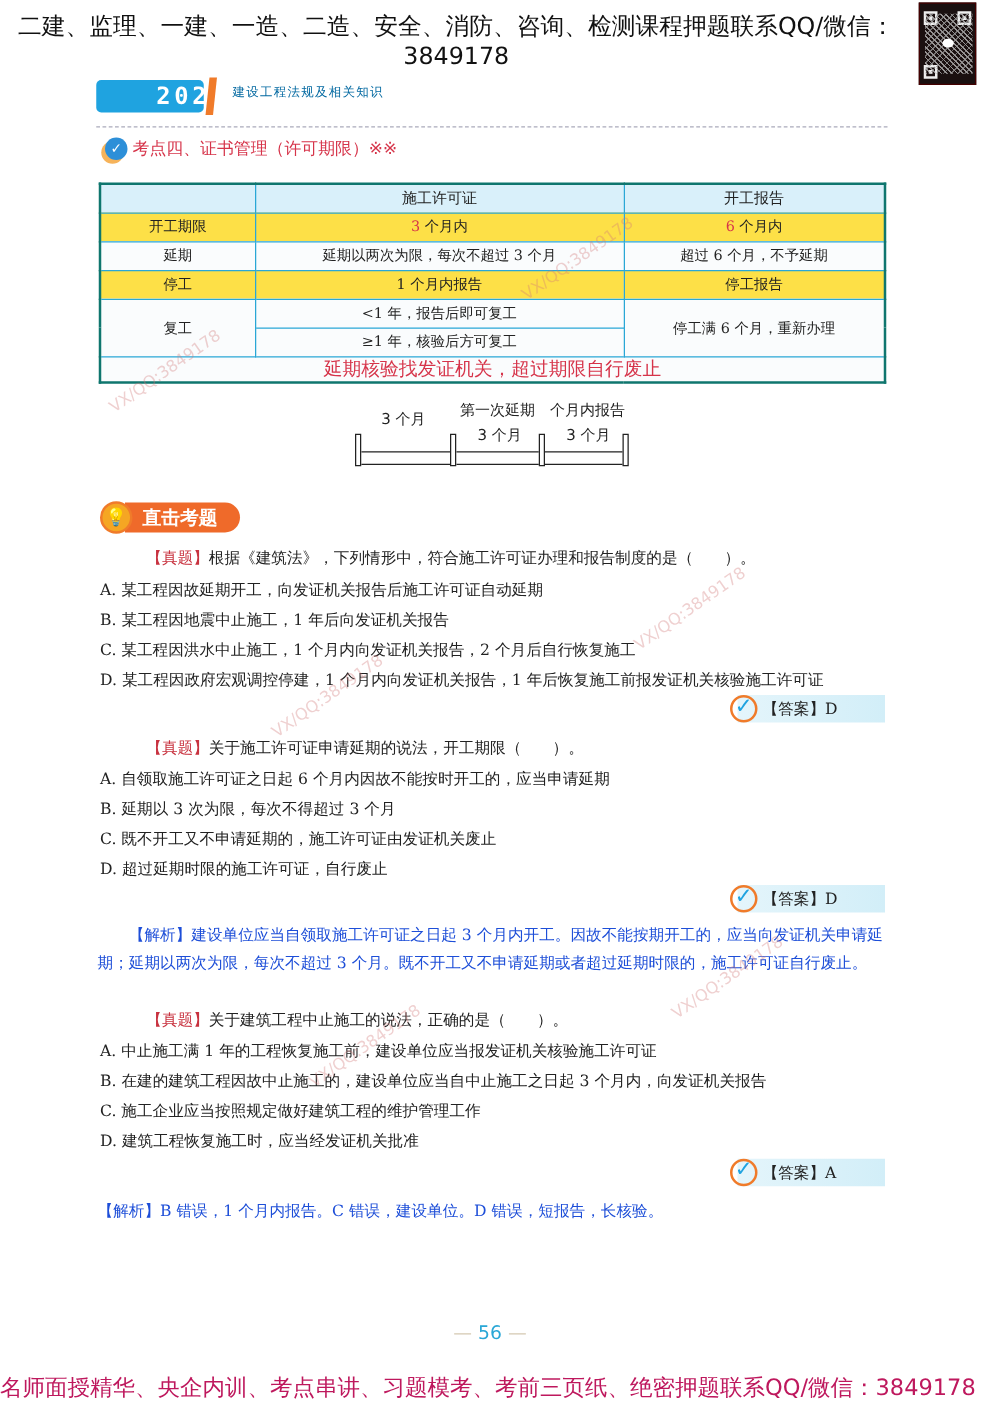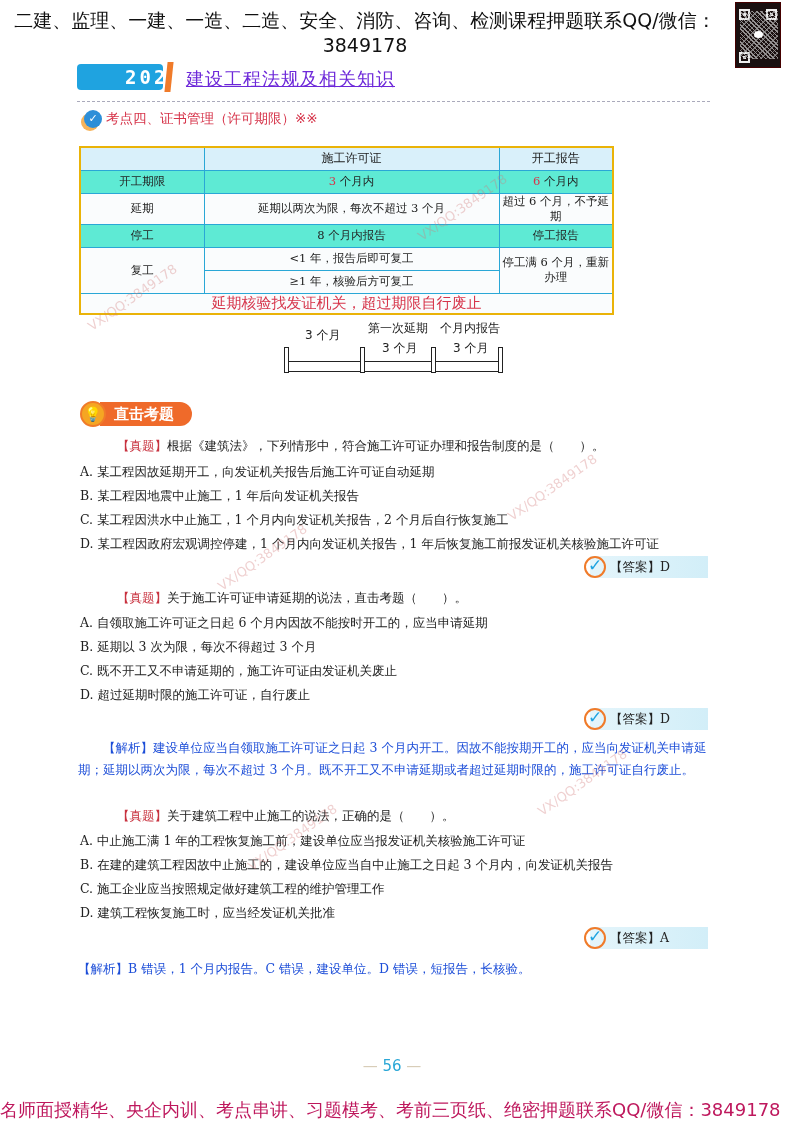--- a/index.html
+++ b/index.html
@@ -12,34 +12,34 @@
   .qr .finder { position: absolute; width: 11px; height: 11px; border: 2px solid #eee; }
   .qr .finder::after { content: ""; position: absolute; left: 2px; top: 2px; width: 3px; height: 3px; background: #eee; }
   .qr .dots { position: absolute; left: 4px; top: 8px; width: 38px; height: 48px;
     background-image: repeating-linear-gradient(45deg, #ccc 0 1px, transparent 1px 3px), repeating-linear-gradient(-45deg, #999 0 1px, transparent 1px 4px); opacity: .7; }
   .qr .center { position: absolute; left: 18px; top: 28px; width: 9px; height: 7px; border-radius: 50%; background: #fff; }
 
   .year-badge { position: absolute; left: 77px; top: 64px; width: 86px; height: 26px; background: #1fa3e0;
     border-radius: 4px; color: #fff; font-family: "DejaVu Sans Mono", monospace; font-weight: bold; font-size: 19px;
     text-align: center; line-height: 26px; letter-spacing: 3px; padding-left: 48px; }
   .year-accent { position: absolute; left: 166px; top: 62px; width: 6px; height: 30px; background: #f07b2a; transform: skewX(-6deg); }
-  .book-title { position: absolute; left: 186px; top: 67px; font-size: 18px; color: #6d28d9; letter-spacing: 1px; text-decoration: underline; }
+  .book-title { position: absolute; left: 186px; top: 67px; font-size: 10px; color: #0369a1; letter-spacing: 1px; }
   .dash-line { position: absolute; left: 77px; top: 101px; width: 633px; border-top: 1.5px dashed #aab; }
 
   .kp-title { position: absolute; left: 84px; top: 110px; display: flex; align-items: center;
     font-family: "DejaVu Sans", "Liberation Sans", sans-serif; font-size: 13.5px; color: #d6344a; }
   .shield { width: 18px; height: 18px; border-radius: 50% 50% 50% 50%; background: #2d8fd8; color: #fff;
     font-size: 11px; text-align: center; line-height: 18px; margin-right: 4px; box-shadow: -3px 3px 0 #f6b35a; }
 
-  table.perm { position: absolute; left: 79px; top: 146px; width: 535px; border-collapse: collapse;
-    border: 2px solid #eab308; font-size: 11.5px; }
+  table.perm { position: absolute; left: 79px; top: 146px; width: 630px; border-collapse: collapse;
+    border: 2px solid #0f766e; font-size: 11.5px; }
   table.perm td, table.perm th { border: 1px solid #2aa7d6; text-align: center; height: 23px; font-weight: normal; }
   table.perm th { font-family: "DejaVu Sans", "Liberation Sans", sans-serif; font-size: 12px; background: #d9f0fa; color: #222; }
   table.perm tr:nth-child(n) td { background: #fafcfd; }
-  table.perm tr.shade td { background: #5eead4; }
+  table.perm tr.shade td { background: #fde047; }
   .red { color: #d6344a; }
   table.perm td.note { color: #d6344a; height: 20px; font-size: 15px; }
 
   .timeline { position: absolute; left: 270px; top: 310px; width: 250px; height: 80px; }
   .tl-label { position: absolute; font-family: "DejaVu Sans", "Liberation Sans", sans-serif; font-size: 12px; color: #222; white-space: nowrap; }
   .tl-post { position: absolute; top: 37px; width: 5px; height: 26px; border: 1.5px solid #222; background: #fff; }
   .tl-bar { position: absolute; top: 51px; height: 11px; border-top: 1.5px solid #222; border-bottom: 1.5px solid #222; }
 
   .section-badge { position: absolute; left: 80px; top: 400px; height: 28px; display: flex; align-items: center; }
   .bulb { width: 26px; height: 26px; border-radius: 50%; background: #f5a623; border: 2px solid #f07b2a;
@@ -100,21 +100,21 @@
     <td><span class="red">3</span> <span>个月内</span></td>
     <td><span class="red">6</span> <span>个月内</span></td>
   </tr>
   <tr>
     <td>延期</td>
     <td>延期以两次为限，每次不超过 3 个月</td>
     <td>超过 6 个月，不予延期</td>
   </tr>
   <tr class="shade">
     <td>停工</td>
-    <td>8 个月内报告</td>
+    <td>1 个月内报告</td>
     <td>停工报告</td>
   </tr>
   <tr>
     <td rowspan="2">复工</td>
     <td>&lt;1 年，报告后即可复工</td>
     <td rowspan="2">停工满 6 个月，重新办理</td>
   </tr>
   <tr>
     <td>≥1 年，核验后方可复工</td>
   </tr>
@@ -150,21 +150,21 @@
 <div class="opt" style="top:464px">A. 某工程因故延期开工，向发证机关报告后施工许可证自动延期</div>
 <div class="opt" style="top:488px">B. 某工程因地震中止施工，1 年后向发证机关报告</div>
 <div class="opt" style="top:512px">C. 某工程因洪水中止施工，1 个月内向发证机关报告，2 个月后自行恢复施工</div>
 <div class="opt" style="top:536px">D. 某工程因政府宏观调控停建，1 个月内向发证机关报告，1 年后恢复施工前报发证机关核验施工许可证</div>
 <div class="ans" style="top:556px">
   <span class="chk">✓</span>
   <span>【答案】D</span>
 </div>
 
 <div class="q" style="top:586px">
-  <span class="tag">【真题】</span><span>关于施工许可证申请延期的说法，直击考题（　　）。</span>
+  <span class="tag">【真题】</span><span>关于施工许可证申请延期的说法，开工期限（　　）。</span>
 </div>
 <div class="opt" style="top:615px">A. 自领取施工许可证之日起 6 个月内因故不能按时开工的，应当申请延期</div>
 <div class="opt" style="top:639px">B. 延期以 3 次为限，每次不得超过 3 个月</div>
 <div class="opt" style="top:663px">C. 既不开工又不申请延期的，施工许可证由发证机关废止</div>
 <div class="opt" style="top:687px">D. 超过延期时限的施工许可证，自行废止</div>
 <div class="ans" style="top:708px">
   <span class="chk">✓</span>
   <span>【答案】D</span>
 </div>
 <div class="para" style="top:737px">【解析】建设单位应当自领取施工许可证之日起 3 个月内开工。因故不能按期开工的，应当向发证机关申请延期；延期以两次为限，每次不超过 3 个月。既不开工又不申请延期或者超过延期时限的，施工许可证自行废止。</div>

